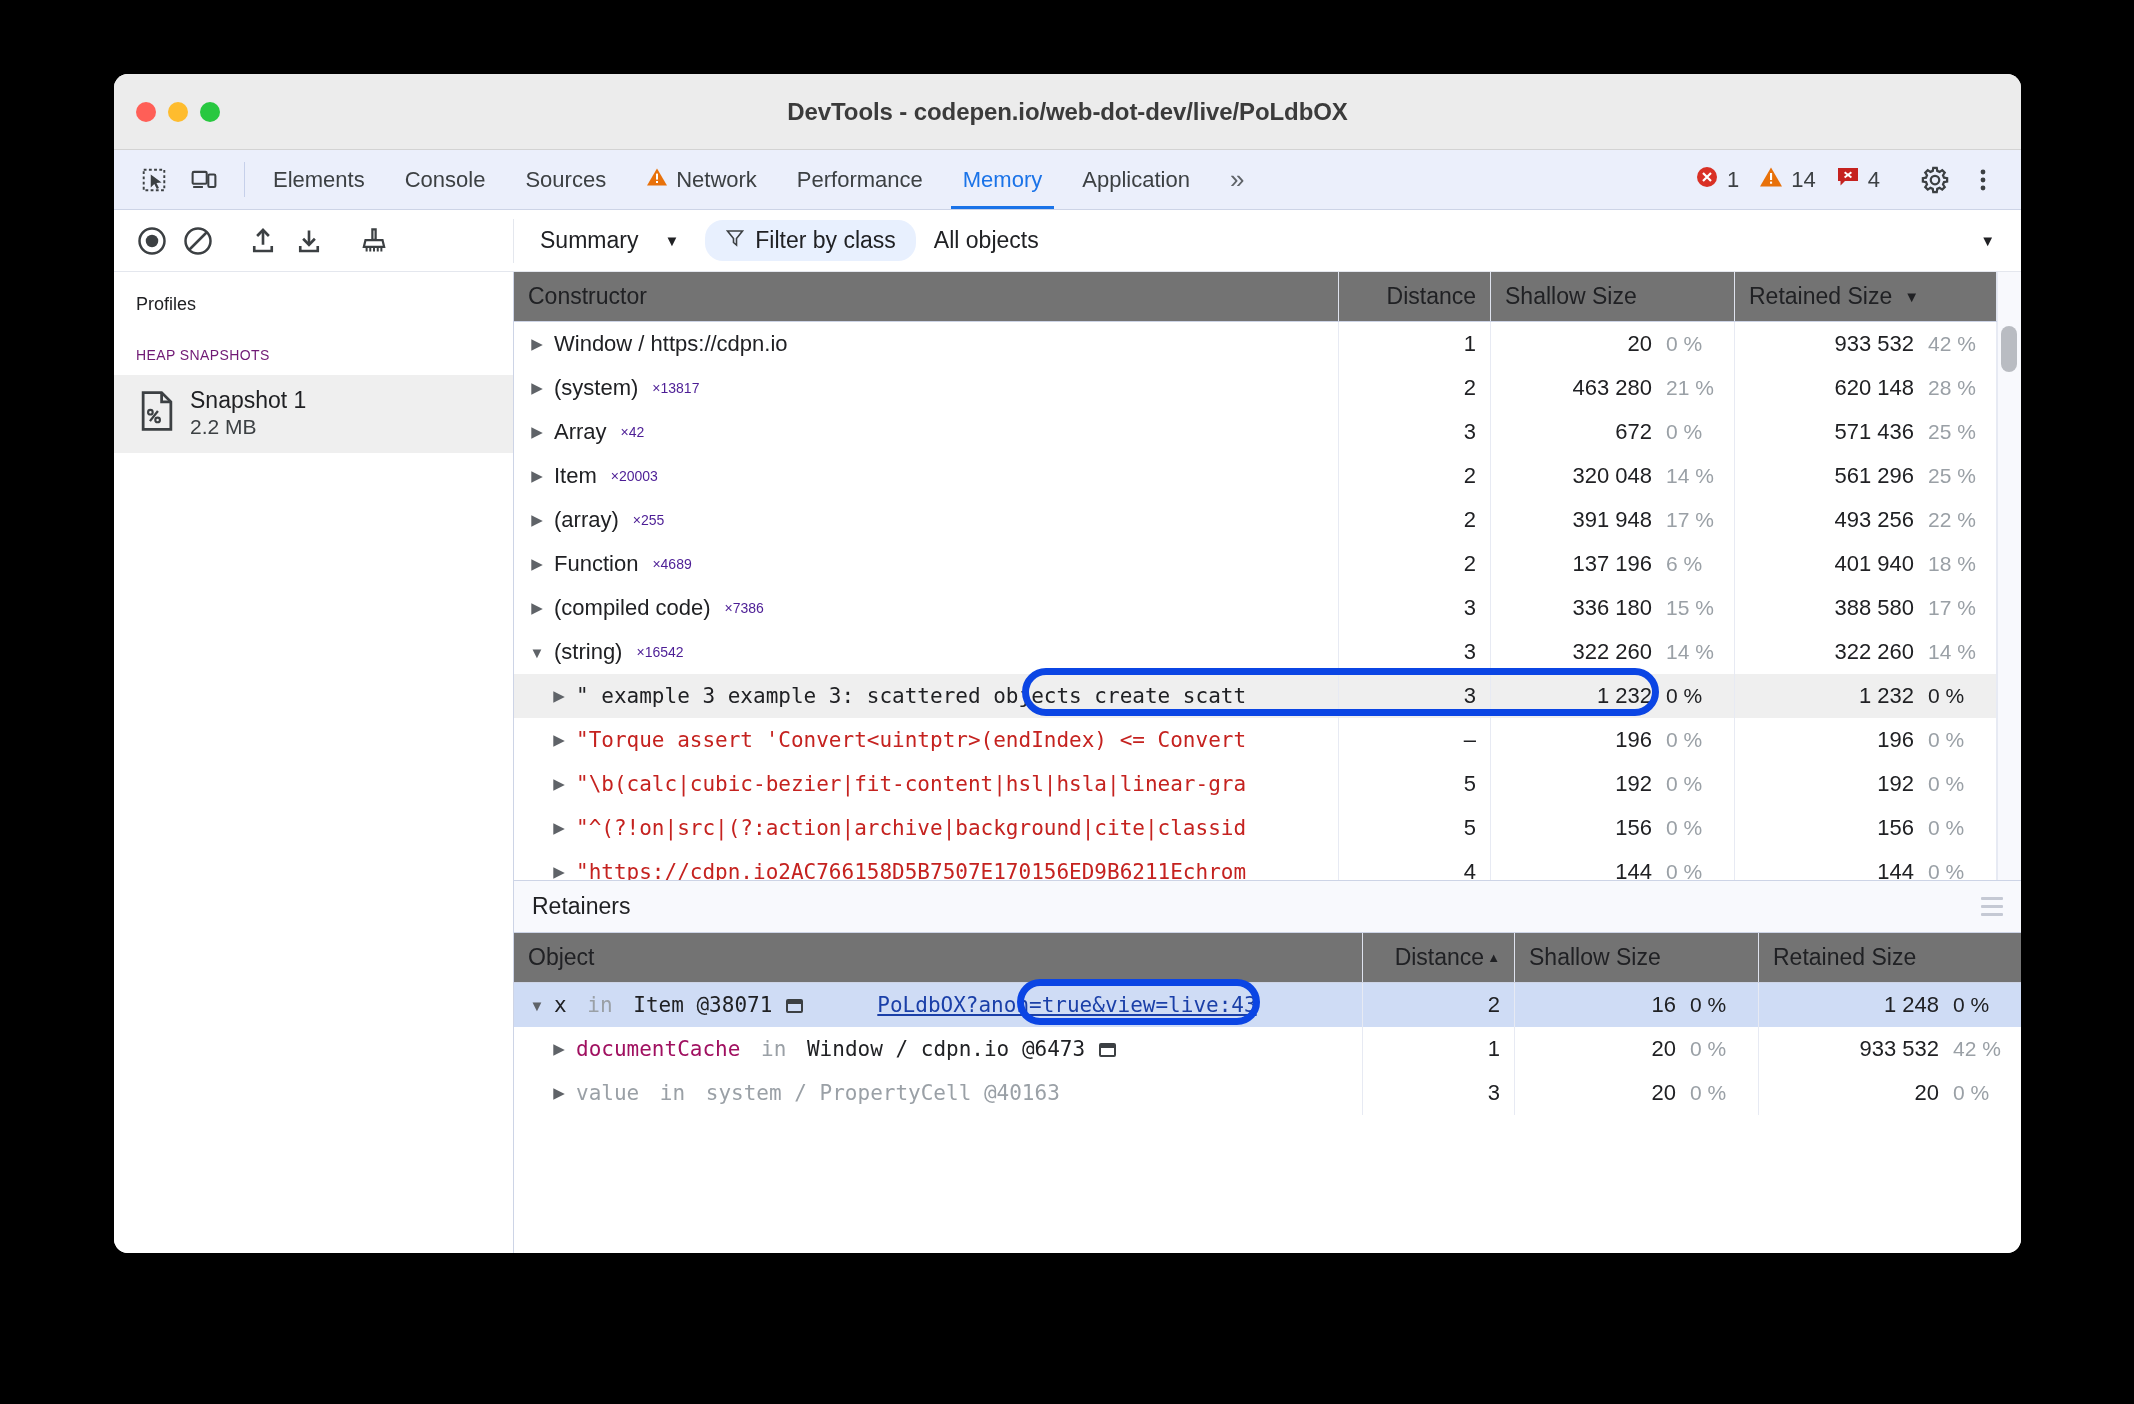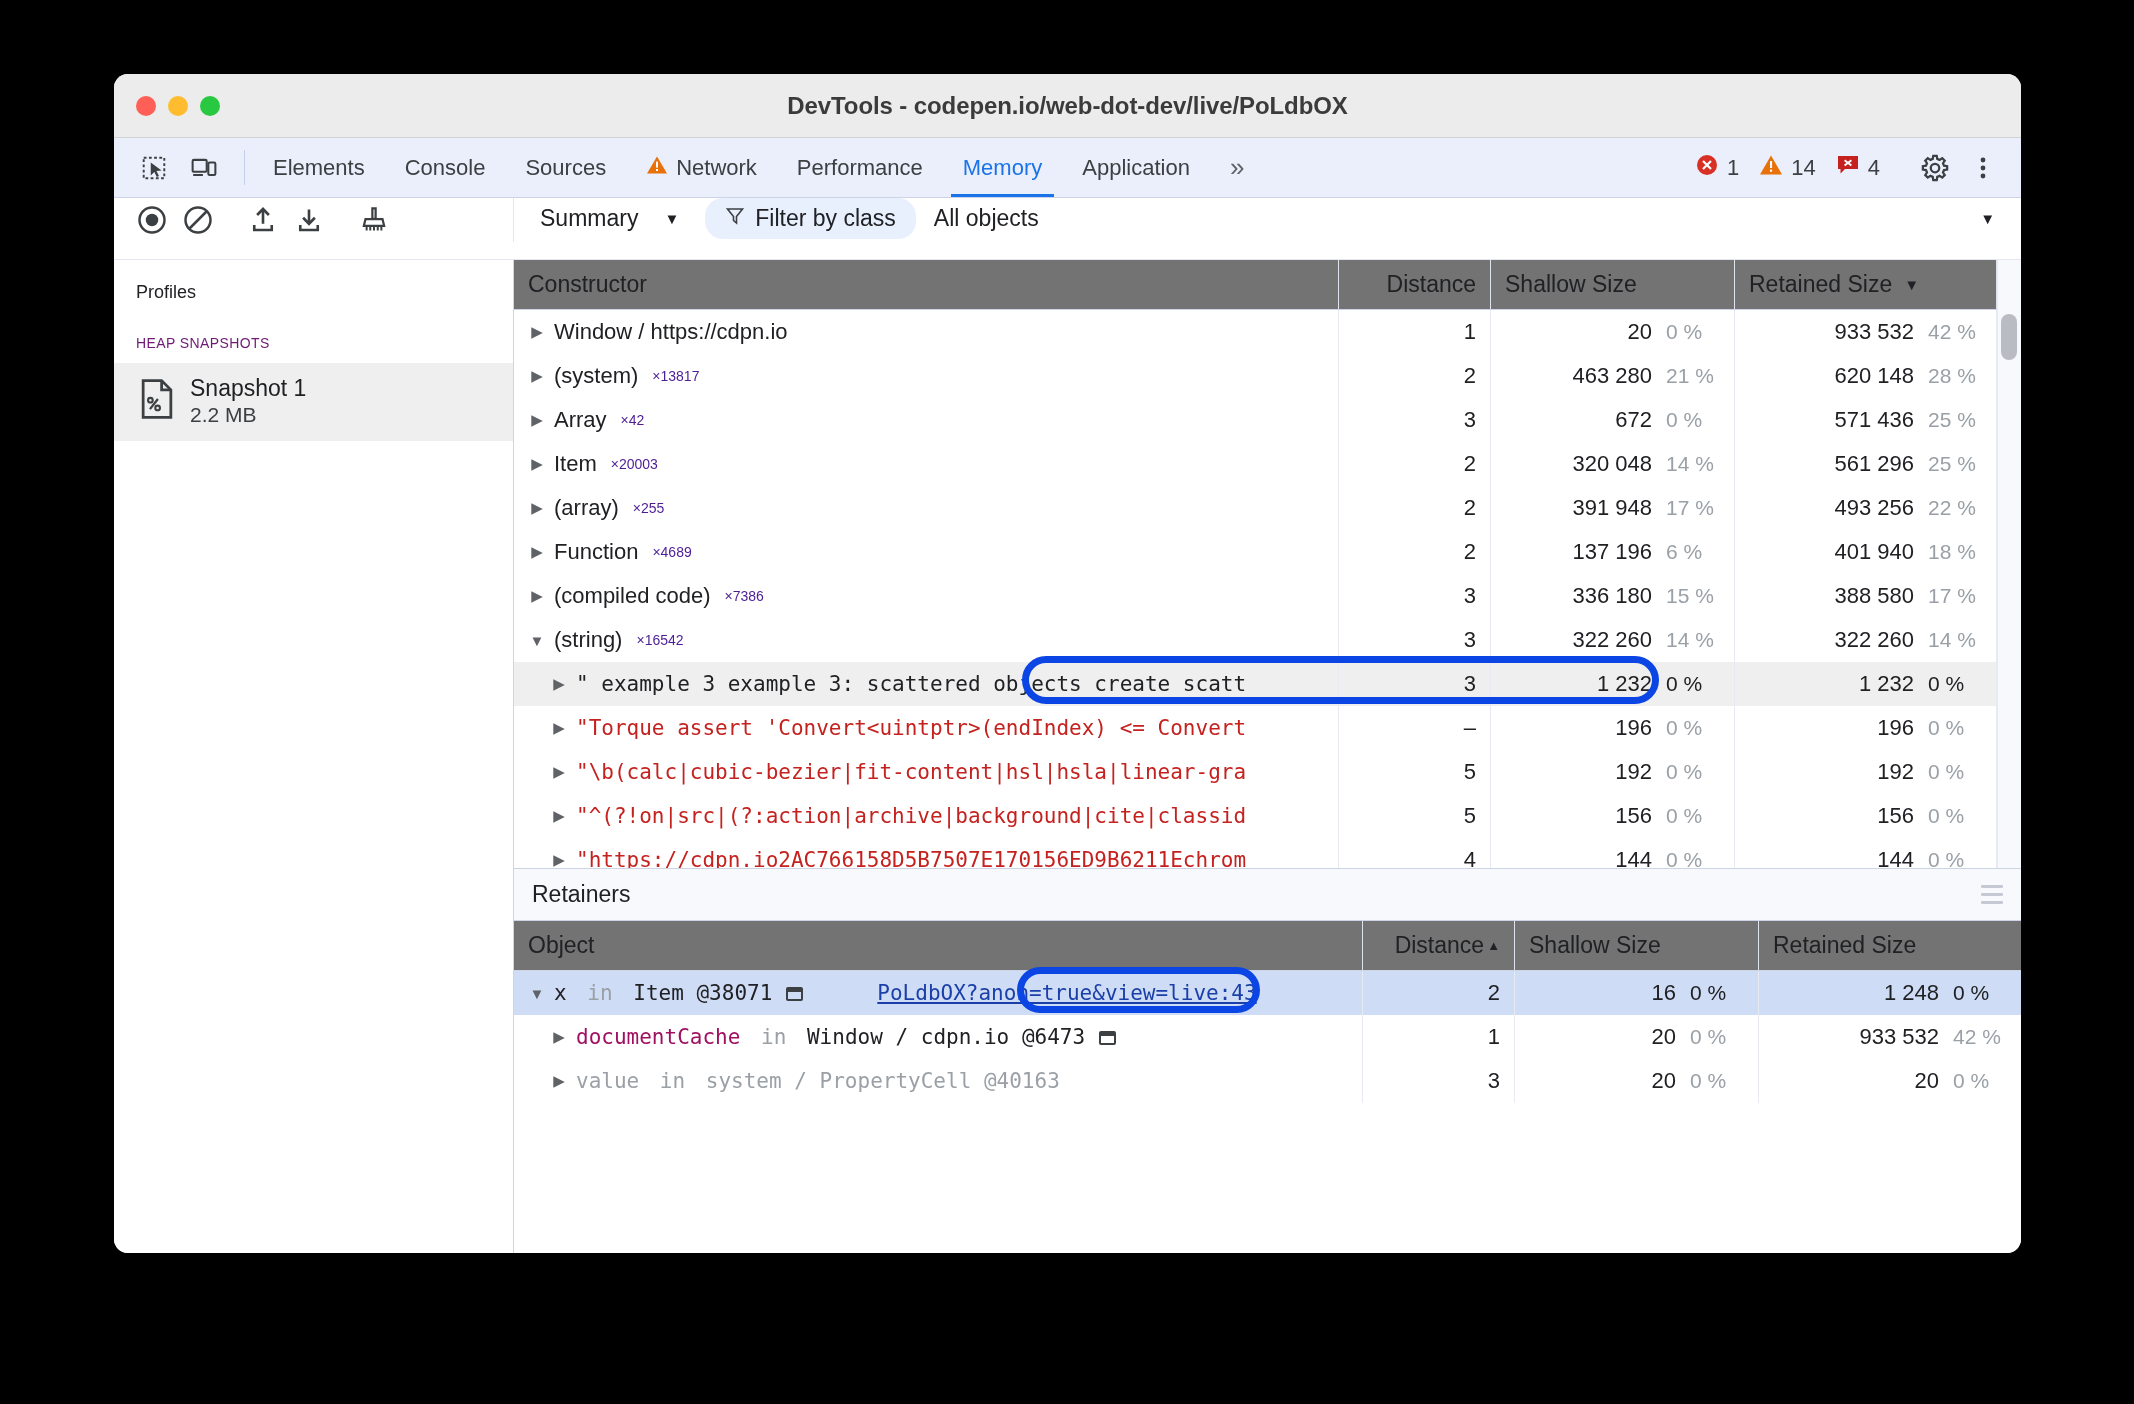--- a/index.html
+++ b/index.html
@@ -14,21 +14,21 @@
     left: 114px; top: 74px;
     width: 1907px; height: 1179px;
     background: #fff;
     border-radius: 14px;
     overflow: hidden;
     display: flex;
     flex-direction: column;
   }
   
   .titlebar {
-    height: 64px;
+    height: 76px;
     background: #ececec;
     border-bottom: 1px solid #d3d3d3;
     display: flex;
     align-items: center;
     position: relative;
     flex: 0 0 auto;
   }
   .traffic { display: flex; gap: 12px; padding-left: 22px; }
   .dot { width: 20px; height: 20px; border-radius: 50%; }
   .dot.red { background: #ff5f57; }
@@ -68,21 +68,21 @@
     content: ''; position: absolute; left: 8px; right: 8px; bottom: 0;
     height: 3px; background: #1a73e8;
   }
   .tab .more { font-size: 26px; color: #5f6368; letter-spacing: -3px; }
   .tb-right { margin-left: auto; display: flex; align-items: center; padding-right: 16px; gap: 4px; }
   .count-group { display: flex; align-items: center; gap: 8px; padding: 0 8px; cursor: pointer; }
   .count-group span { font-size: 22px; color: #3c4043; }
   
   .toolbar2 {
     height: 62px;
-    display: flex; align-items: flex-start;
+    display: flex; align-items: center;
     background: #fff;
     flex: 0 0 auto;
     border-bottom: 1px solid #e4e7ee;
   }
   .tb2-left {
     width: 400px;
     display: flex; align-items: center; gap: 2px;
     padding-left: 16px;
     border-right: 1px solid #e4e7ee;
   }

